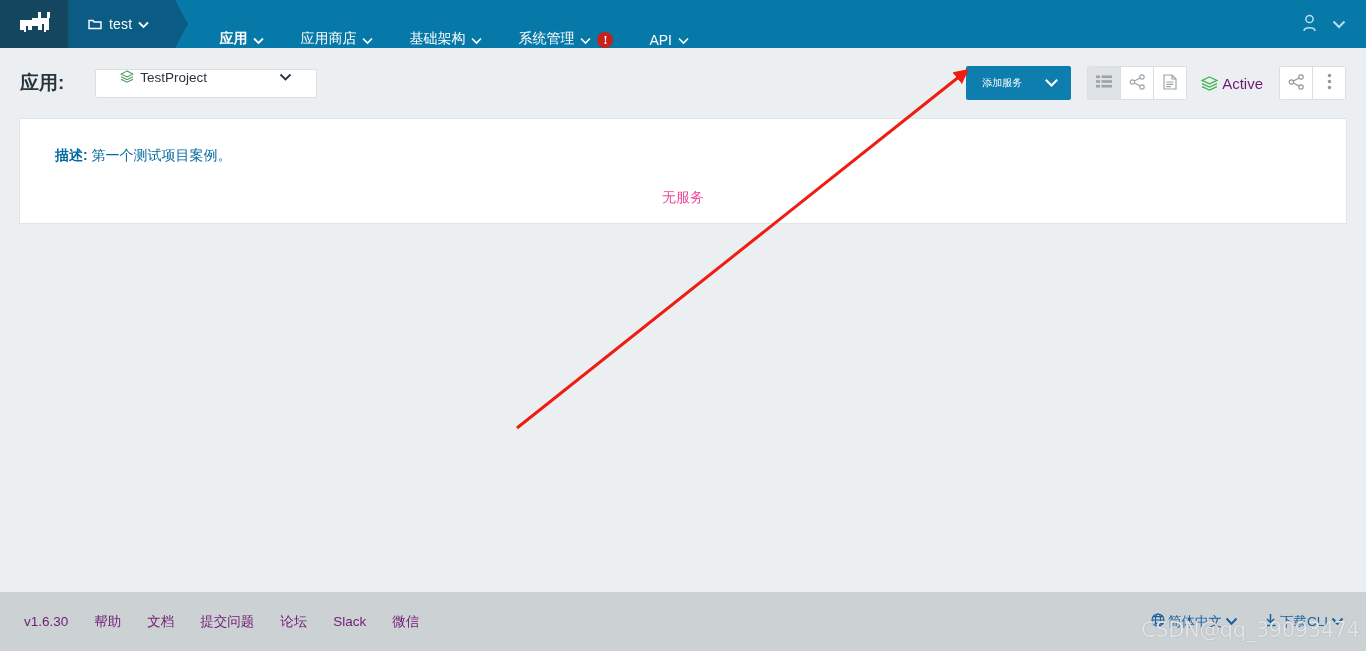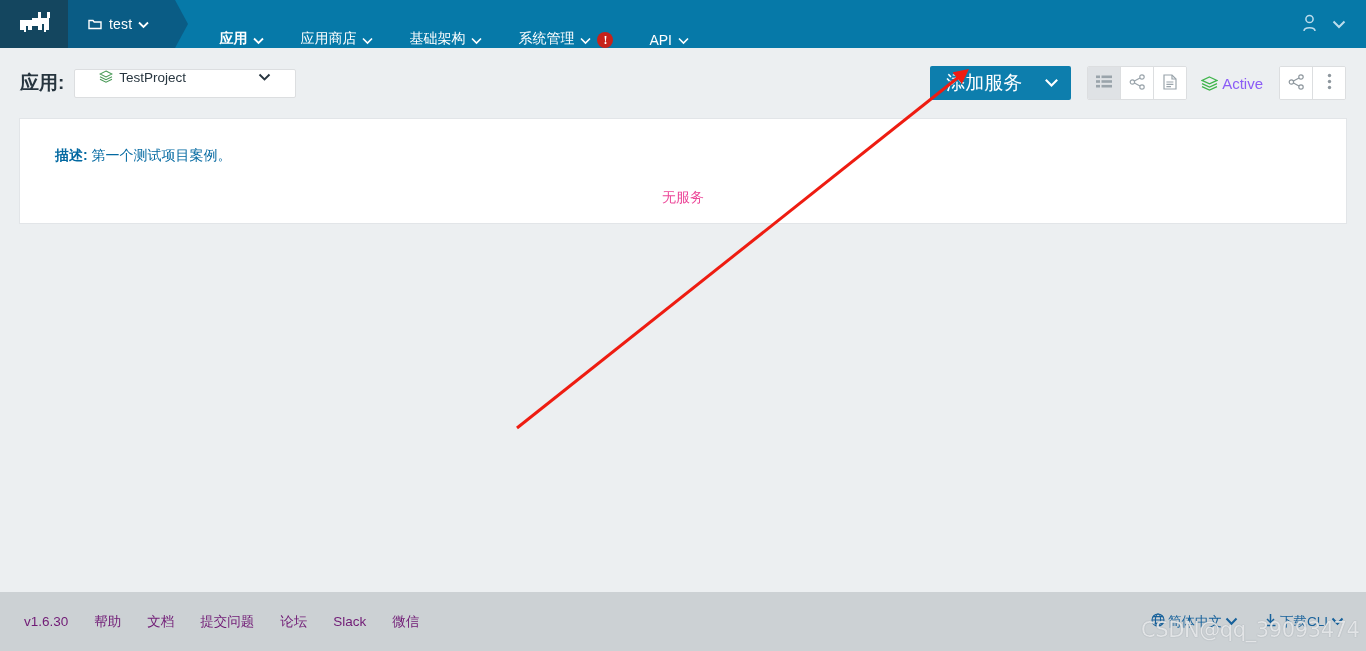--- a/index.html
+++ b/index.html
@@ -101,20 +101,21 @@
   }
 
   
   .pagehead {
     position: absolute;
     left: 0; top: 48px;
     width: 1366px;
     height: 70px;
     display: flex;
     align-items: center;
+    gap: 21px;
   }
   .ph-label {
     margin-left: 20px;
     font-size: 19px;
     font-weight: bold;
     color: #27353f;
   }
   .project-select {
     margin-left: 10px;
     width: 172px;
@@ -139,21 +140,21 @@
     padding-right: 20px;
   }
   .btn-primary {
     height: 34px;
     background: #0d7ead;
     color: #ffffff;
     border: none;
     border-radius: 2px;
     display: flex;
     align-items: center;
-    font-size: 19px;
+    font-size: 10px;
     padding: 0 12px 0 16px;
     cursor: pointer;
     font-family: inherit;
   }
   .btn-primary .bp-caret { margin-left: 22px; display: inline-flex; }
 
   .icon-group {
     display: flex;
     margin-left: 16px;
     border: 1px solid #dcdee0;
@@ -170,21 +171,21 @@
     cursor: pointer;
     background: #ffffff;
   }
   .icon-btn:last-child { border-right: none; }
   .icon-btn.selected { background: #dfe2e5; }
 
   .active-state {
     display: flex;
     align-items: center;
     margin-left: 14px;
-    color: #8b5cf6;
+    color: #701a75;
     font-size: 15px;
   }
   .active-state .as-ico { margin-right: 4px; display: inline-flex; }
 
   
   .card {
     position: absolute;
     left: 19px;
     top: 118px;
     width: 1328px;

